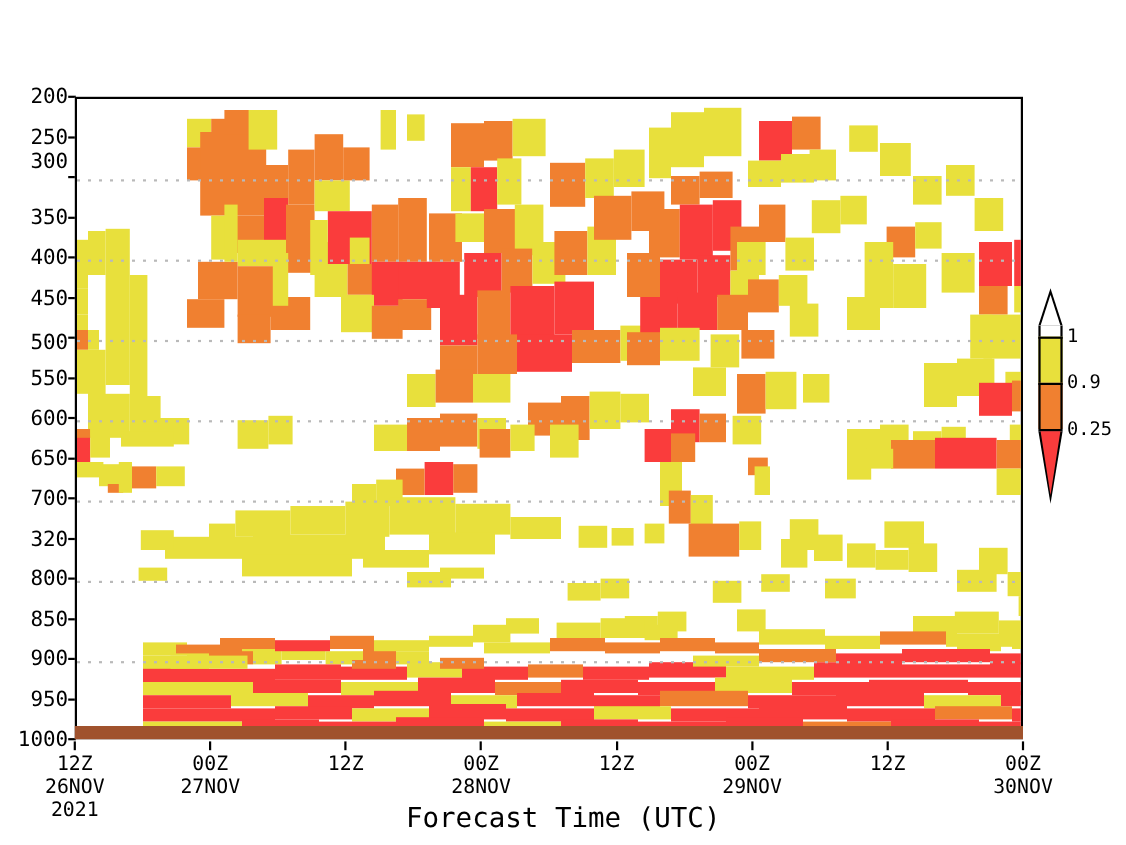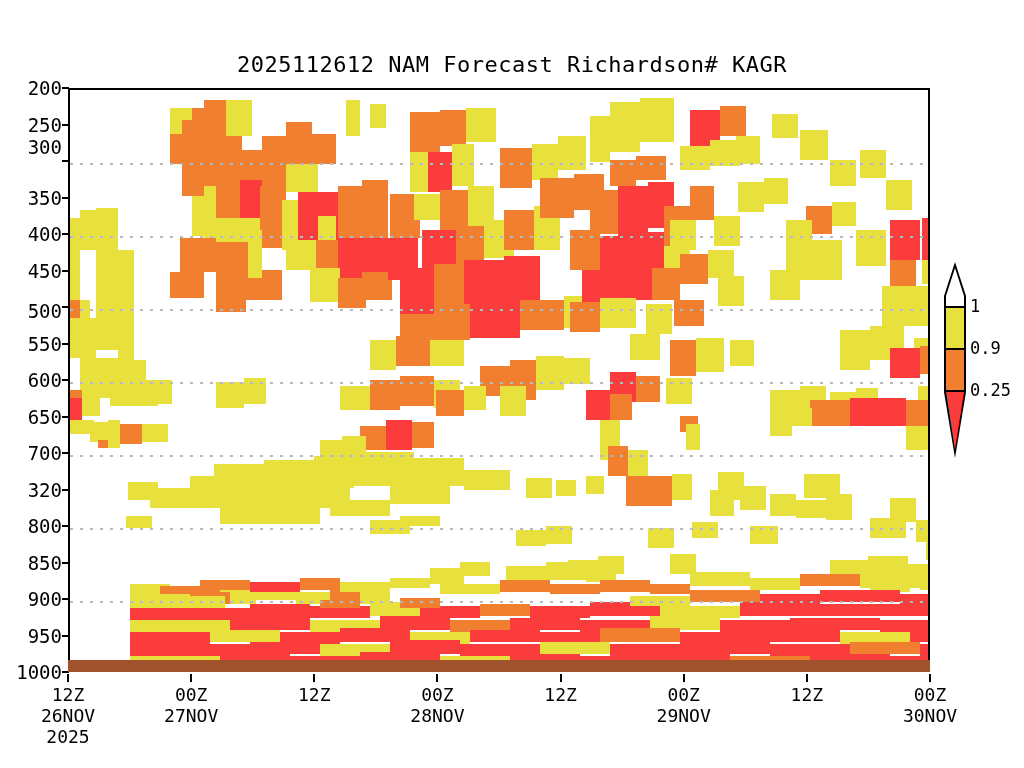--- a/index.html
+++ b/index.html
@@ -39,21 +39,20 @@
   .cbseg{position:absolute;left:0;width:22px;box-sizing:border-box;
          border-left:2px solid #000;border-right:2px solid #000;}
   .cblbl{position:absolute;left:26px;transform:translateY(-50%);
          font-size:17px;color:#000;white-space:nowrap;}
 </style>
 </head>
 <body>
 
 <div id="root">
 
-  <div class="ttl">2025112612 NAM Forecast Richardson# KAGR</div>
 
   <div id="ylab">
       <div class="ytick" style="top: 0px;">200</div>
       <div class="ytk" style="top: -1px;"></div>
       <div class="ytick" style="top: 36.5px;">250</div>
       <div class="ytk" style="top: 35.5px;"></div>
       <div class="ytick" style="top: 59px;">300</div>
       <div class="ytk" style="top: 72px;"></div>
       <div class="ytick" style="top: 109.5px;">350</div>
       <div class="ytk" style="top: 108.5px;"></div>
@@ -446,21 +445,21 @@
       </div>
   </div>
 
   <div class="terr" id="terrain" style="top: 660px; height: 12px; background: rgb(160, 82, 45);"></div>
 
   <div id="xlab">
       <div class="xtk" style="left: 67px;"></div>
       <div class="xt" style="left: 68px; top: 10px;">
         <div>12Z</div>
         <div>26NOV</div>
-        <div>2025</div>
+        <div>2021</div>
       </div>
       <div class="xtk" style="left: 190.143px;"></div>
       <div class="xt" style="left: 191.143px; top: 10px;">
         <div>00Z</div>
         <div>27NOV</div>
       </div>
       <div class="xtk" style="left: 313.286px;"></div>
       <div class="xt" style="left: 314.286px; top: 10px;">
         <div>12Z</div>
       </div>
@@ -482,20 +481,21 @@
       <div class="xt" style="left: 806.857px; top: 10px;">
         <div>12Z</div>
       </div>
       <div class="xtk" style="left: 929px;"></div>
       <div class="xt" style="left: 930px; top: 10px;">
         <div>00Z</div>
         <div>30NOV</div>
       </div>
     </div>
 
+  <div class="xaxttl">Forecast Time (UTC)</div>
 
   <div id="cbar">
       <div style="position: absolute; left: 0px; top: -34px; width: 0px; height: 0px; border-left: 11px solid transparent; border-right: 11px solid transparent; border-bottom: 34px solid rgb(0, 0, 0);"></div>
       <div style="position: absolute; left: 2px; top: -28px; width: 0px; height: 0px; border-left: 9px solid transparent; border-right: 9px solid transparent; border-bottom: 28px solid rgb(255, 255, 255);"></div>
       <div class="cbseg" style="top: 0px; height: 10px; background: rgb(255, 255, 255);"></div>
       <div class="cbseg" style="top: 10px; height: 42px; background: rgb(232, 224, 60); border-top: 2px solid rgb(0, 0, 0);"></div>
       <div class="cbseg" style="top: 52px; height: 42px; background: rgb(240, 128, 48); border-top: 2px solid rgb(0, 0, 0);"></div>
       <div style="position: absolute; left: 0px; top: 94px; width: 22px; height: 2px; background: rgb(0, 0, 0);"></div>
       <div style="position: absolute; left: 0px; top: 96px; width: 0px; height: 0px; border-left: 11px solid transparent; border-right: 11px solid transparent; border-top: 66px solid rgb(0, 0, 0);"></div>
       <div style="position: absolute; left: 2px; top: 96px; width: 0px; height: 0px; border-left: 9px solid transparent; border-right: 9px solid transparent; border-top: 58px solid rgb(250, 60, 60);"></div>

